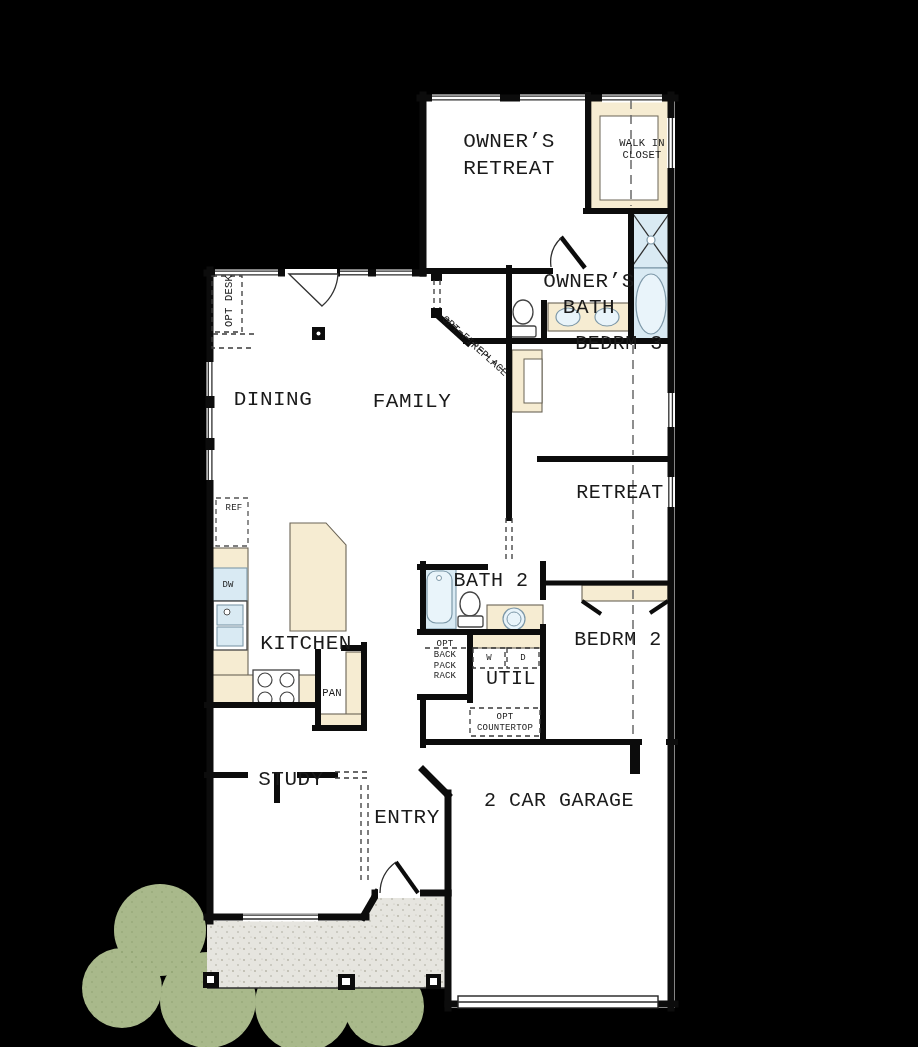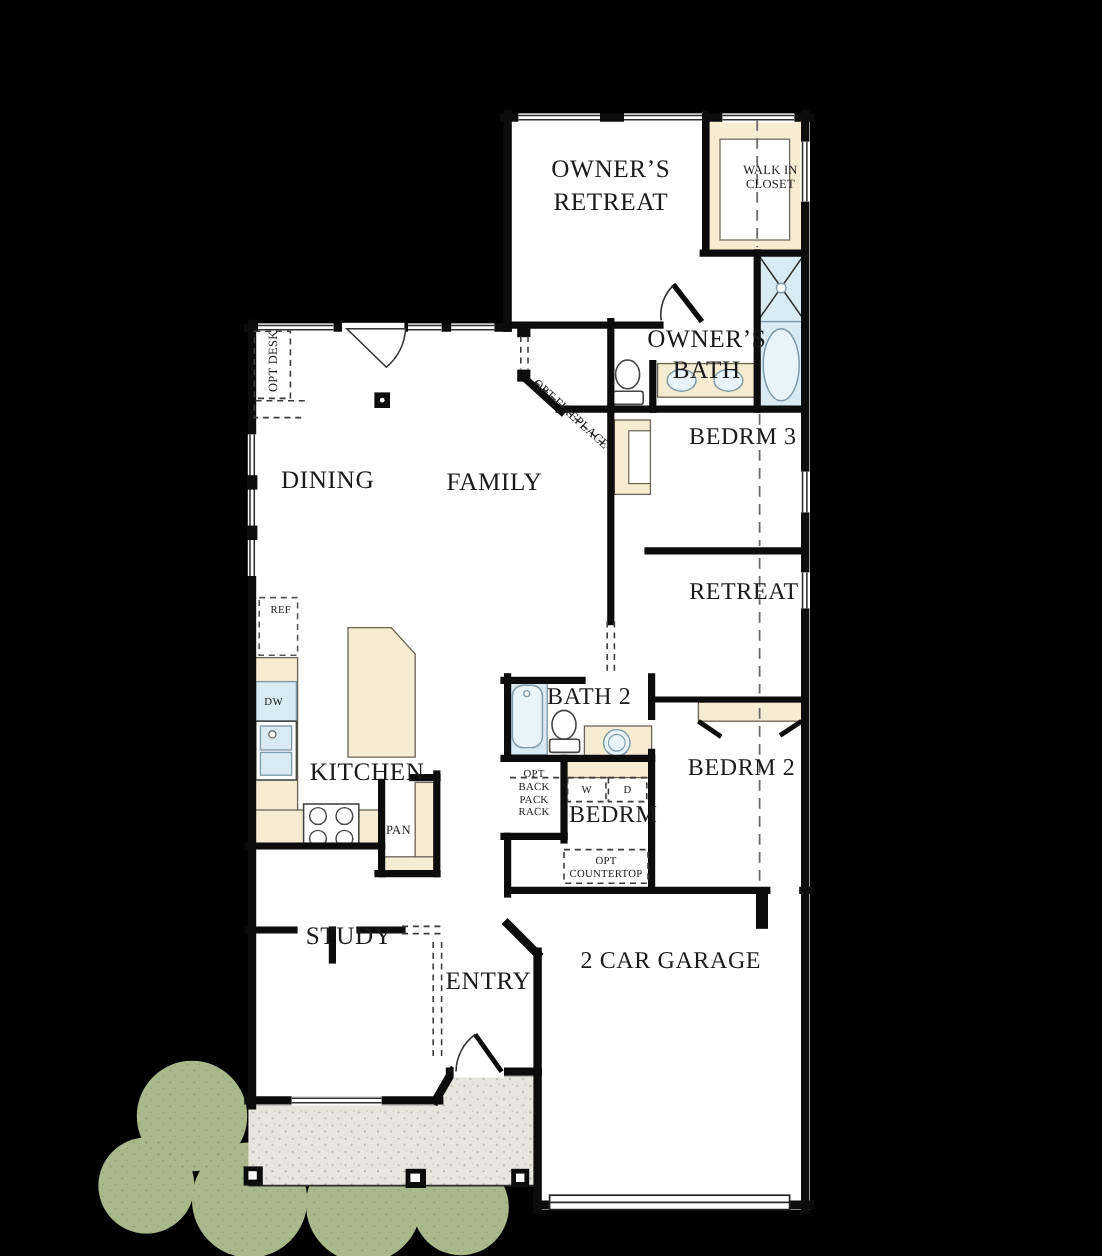--- a/index.html
+++ b/index.html
@@ -1,17 +1,17 @@
 <!DOCTYPE html>
 <html style="--background: #000000; --floor: #ffffff; --wall: #0c0c0c; --ink: #1a1a1a; --cabinet: #f6ecd2; --cabinet_line: #6b6456; --fixture: #d9eaf3; --fixture_line: #7d98a8; --porch: #e6e5df; --shrub: #a9b98b;"><head>
 <meta charset="utf-8">
 <style>
   html,body{margin:0;padding:0;background:var(--background,#000);}
   .stage{position:relative;width:738px;height:1047px;background:var(--background,#000);overflow:hidden;
-         font-family:Liberation Serif, serif;}
+         font-family:Liberation Mono, monospace;}
   .stage svg{position:absolute;left:0;top:0;}
   
   .wall7{stroke:var(--wall,#0c0c0c);stroke-width:7;stroke-linecap:square;}
   .wall6{stroke:var(--wall,#0c0c0c);stroke-width:6;stroke-linecap:square;}
   .wall5{stroke:var(--wall,#0c0c0c);stroke-width:5;stroke-linecap:square;}
   .thin{stroke:#2e2e2e;stroke-width:1.3;fill:none;}
   .dash{stroke:#3a3a3a;stroke-width:1.3;stroke-dasharray:5 4;fill:none;}
   .dashgray{stroke:#6a6a6a;stroke-width:1.5;stroke-dasharray:9 6;fill:none;}
   .floor{fill:var(--floor,#fff);}
   .cab{fill:var(--cabinet,#f6ecd2);stroke:var(--cabinet_line,#6b6456);stroke-width:1.1;}
@@ -274,28 +274,28 @@
   <span>RETREAT</span>
 </div>
 <div class="lbl small" style="left:596px;top:149px;margin-left:46px;">
   <span>WALK IN</span>
   <span>CLOSET</span>
 </div>
 <div class="lbl big" style="left:589px;top:295px;line-height:1.25;">
   <span>OWNER’S</span>
   <span>BATH</span>
 </div>
-<div class="lbl mid" style="left:619px;top:364px;">BEDRM 3</div>
+<div class="lbl mid" style="left:619px;top:344px;">BEDRM 3</div>
 <div class="lbl mid" style="left:620px;top:493px;">RETREAT</div>
 <div class="lbl big" style="left:412px;top:382px;margin-top:20px;">FAMILY</div>
 <div class="lbl big" style="left:273px;top:400px;text-align:center;">DINING</div>
 <div class="lbl big" style="left:306px;top:644px;">KITCHEN</div>
 <div class="lbl mid" style="left:491px;top:581px;">BATH 2</div>
 <div class="lbl mid" style="left:618px;top:640px;">BEDRM 2</div>
-<div class="lbl mid" style="left:511px;top:679px;">BEDRM</div>
+<div class="lbl mid" style="left:511px;top:679px;">UTIL</div>
 <div class="lbl big" style="left:291px;top:780px;">STUDY</div>
 <div class="lbl big" style="left:407px;top:818px;">ENTRY</div>
 <div class="lbl mid" style="left:559px;top:801px;">2 CAR GARAGE</div>
 
 <div class="lbl small rot-desk" style="left:229px;top:301px;">OPT DESK</div>
 <div class="lbl small rot-fire" style="left:475px;top:346px;">OPT FIREPLACE</div>
 <div class="lbl tiny" style="left:234px;top:508px;">REF</div>
 <div class="lbl tiny" style="left:228px;top:585px;">DW</div>
 <div class="lbl small" style="left:332px;top:693px;">PAN</div>
 <div class="lbl tiny" style="left:445px;top:661px;">

